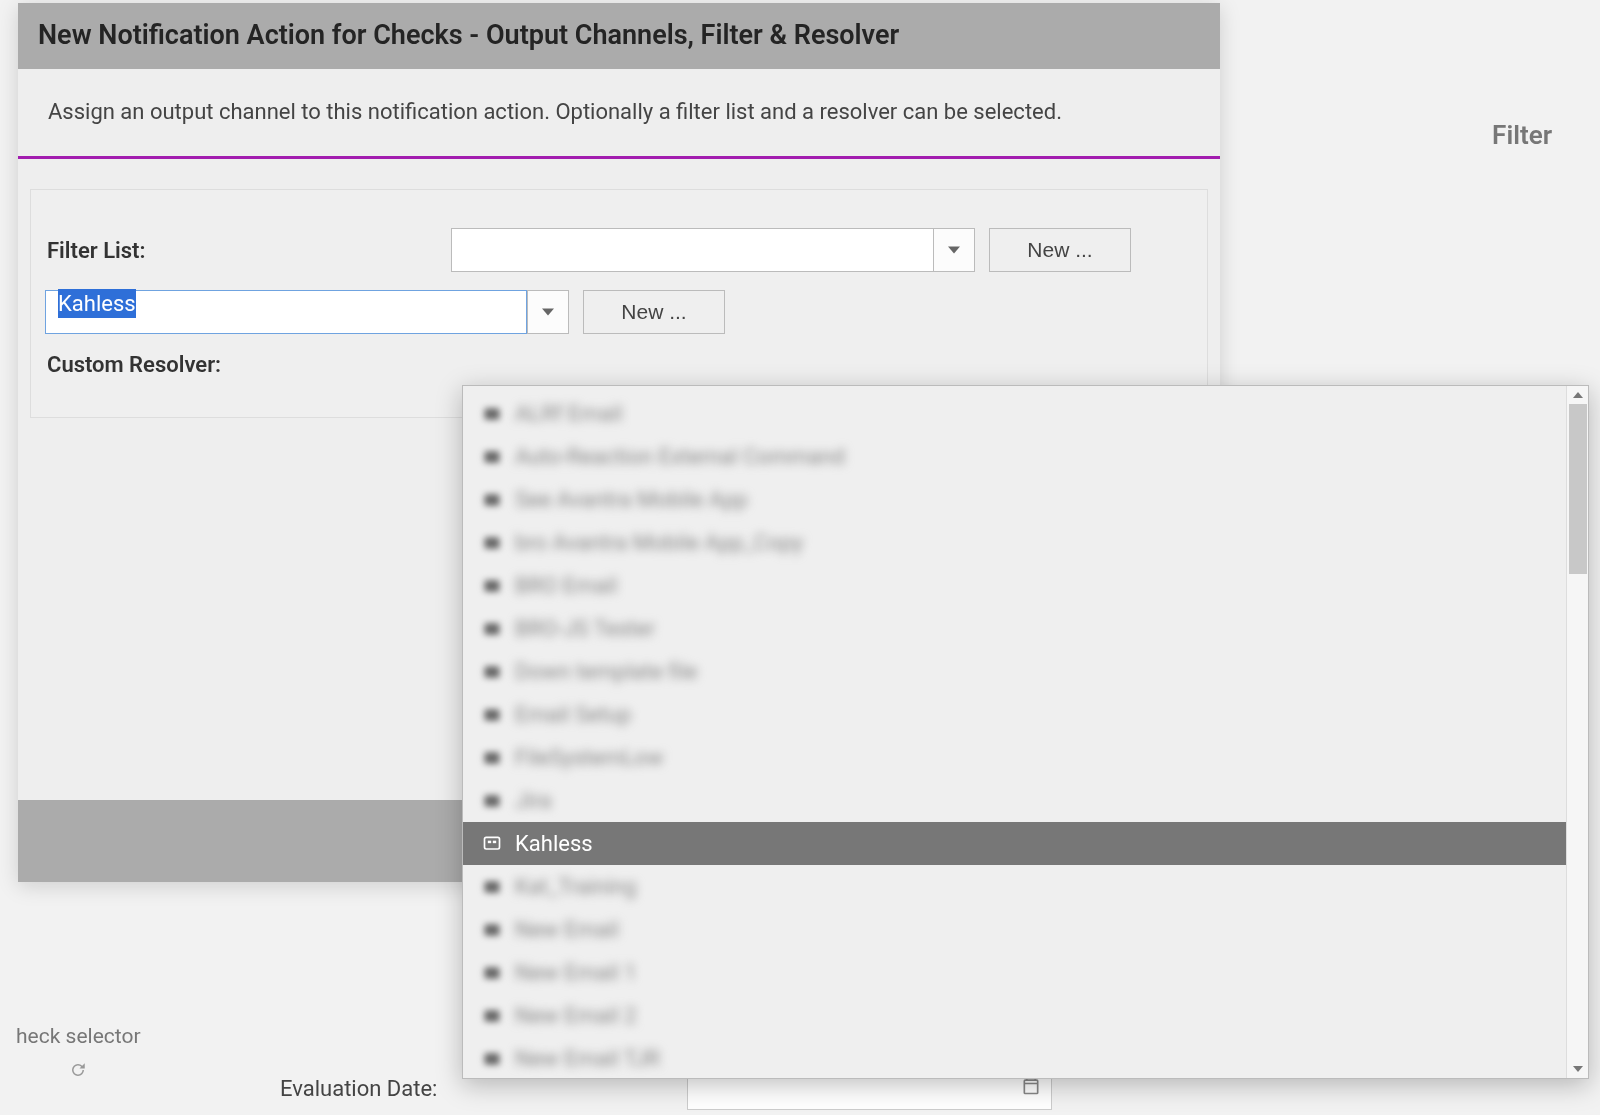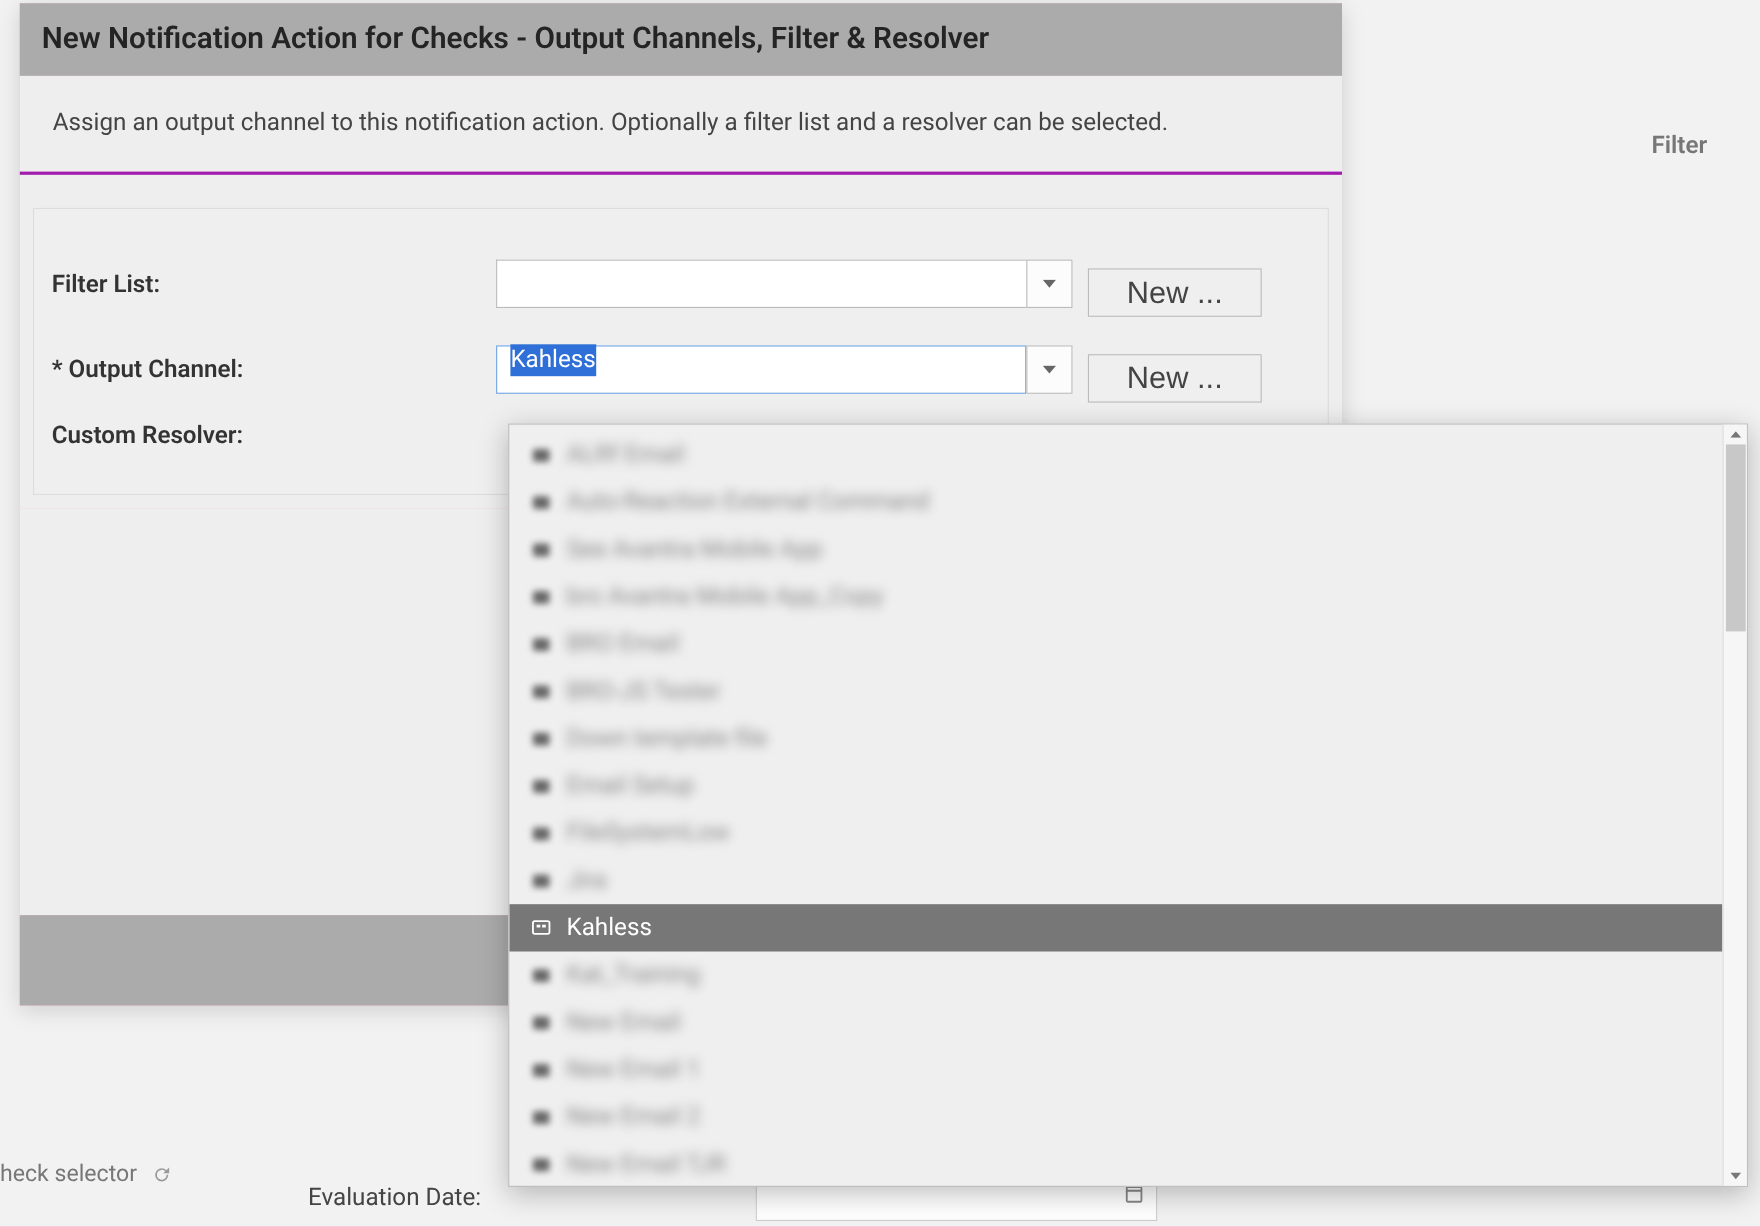--- a/index.html
+++ b/index.html
@@ -13,41 +13,42 @@
   color: #333;
 }
 .bg-table-header {
   position: absolute;
   top: 120px;
   right: 0;
   width: 700px;
   display: flex;
   gap: 140px;
   color: #777;
-  font-size: 22px;
+  font-size: 26px;
   font-weight: 600;
 }
 .bg-table-header span:first-child { margin-left: 8px; }
 .bg-table-header span:last-child { margin-left: auto; margin-right: 48px; }
 .bg-bottom {
   position: absolute;
   left: 0;
   bottom: 0;
   width: 100%;
   height: 150px;
 }
 .bg-check {
   position: absolute;
   bottom: 35px;
-  left: 0;
+  left: 16px;
   display: flex;
   align-items: center;
   gap: 12px;
   color: #777;
   font-size: 21px;
+  flex-direction: column;
 }
 .bg-refresh-icon {
   width: 20px; height: 20px;
   display: inline-flex;
   align-items: center;
   justify-content: center;
 }
 .bg-eval {
   position: absolute;
   bottom: 5px;
@@ -146,27 +147,26 @@
   background: #fcfcfc;
   display: flex;
   align-items: center;
   justify-content: center;
   cursor: pointer;
 }
 .combo-arrow svg { fill: #666; }
 .new-btn {
   margin-left: 14px;
   height: 44px;
-  width: 158px;
+  width: 142px;
   border: 1px solid #bbb;
   background: #efefef;
-  font-size: 28px;
+  font-size: 21px;
   color: #444;
   cursor: pointer;
-  margin-top: 16px;
 }
 .dialog-footer-bar {
   height: 82px;
   background: #ababab;
 }
 .body-spacer {
   height: 370px;
   background: #eeeeee;
 }
 
@@ -283,21 +283,20 @@
           <div class="combo-arrow">
             <svg viewBox="0 0 10 6" width="12" height="8">
                 <path d="M0 0l5 6 5-6z"></path>
               </svg>
           </div>
         </div>
         <button class="new-btn">New ...</button>
       </div>
 
       <div class="form-row">
-        <div class="form-label">* Output Channel:</div>
         <div class="combo">
           <div class="combo-input active"><span class="sel-text">Kahless</span></div>
           <div class="combo-arrow">
             <svg viewBox="0 0 10 6" width="12" height="8">
                 <path d="M0 0l5 6 5-6z"></path>
               </svg>
           </div>
         </div>
         <button class="new-btn">New ...</button>
       </div>

